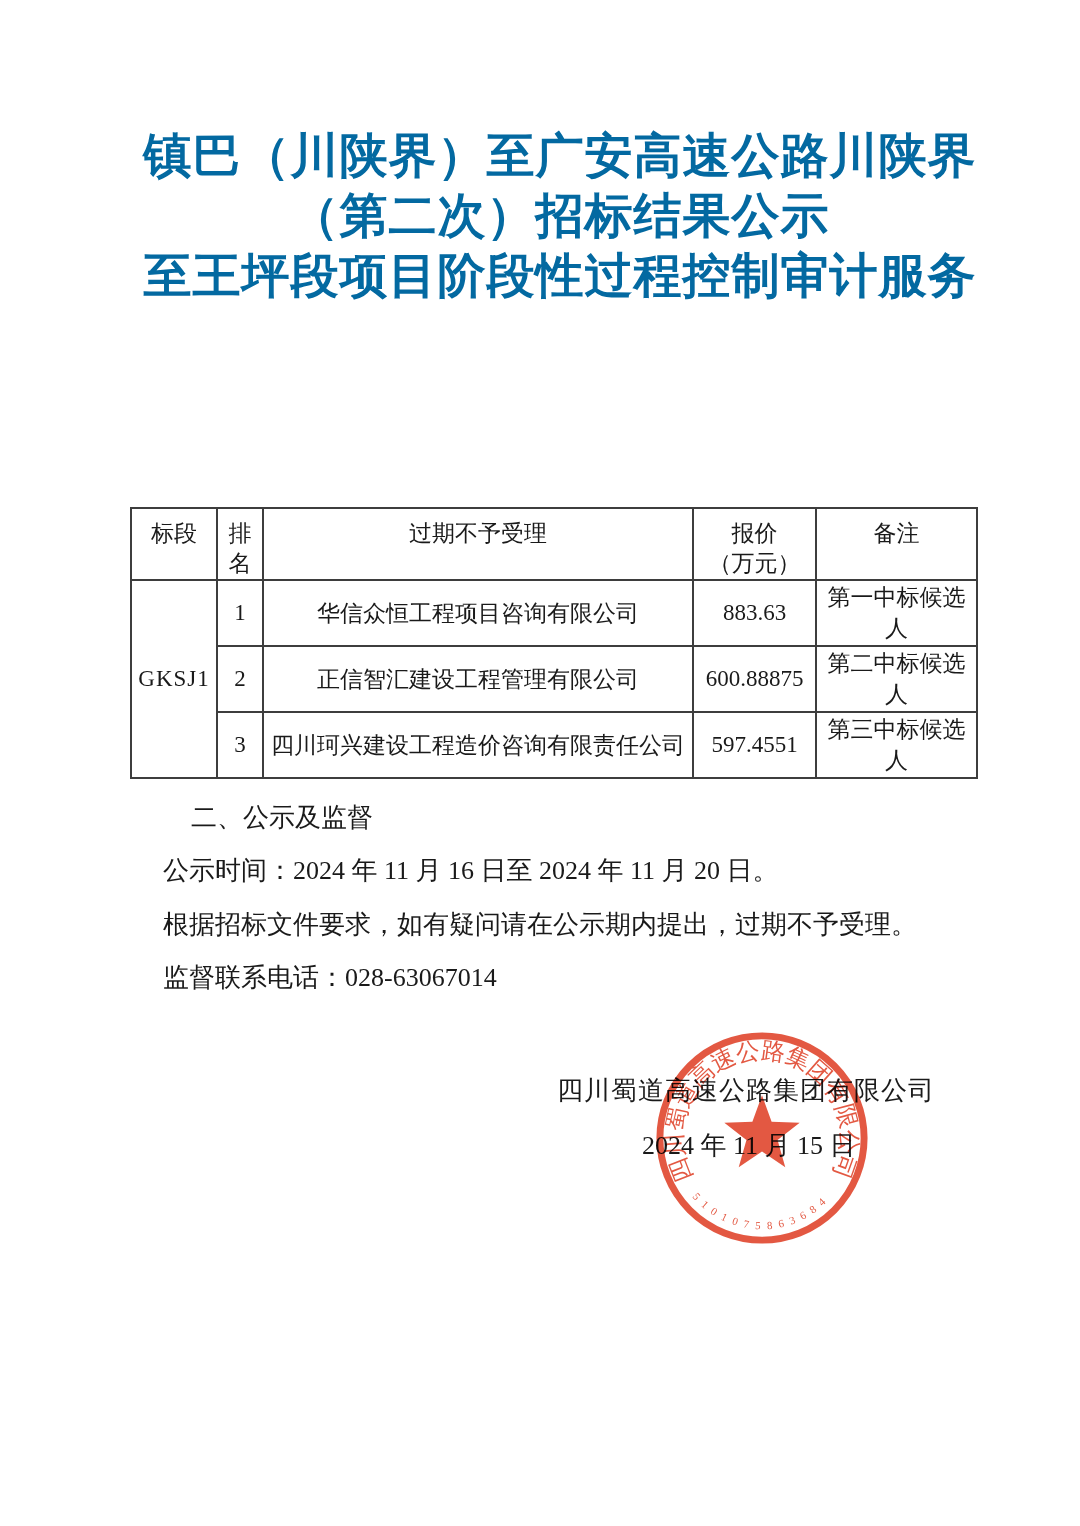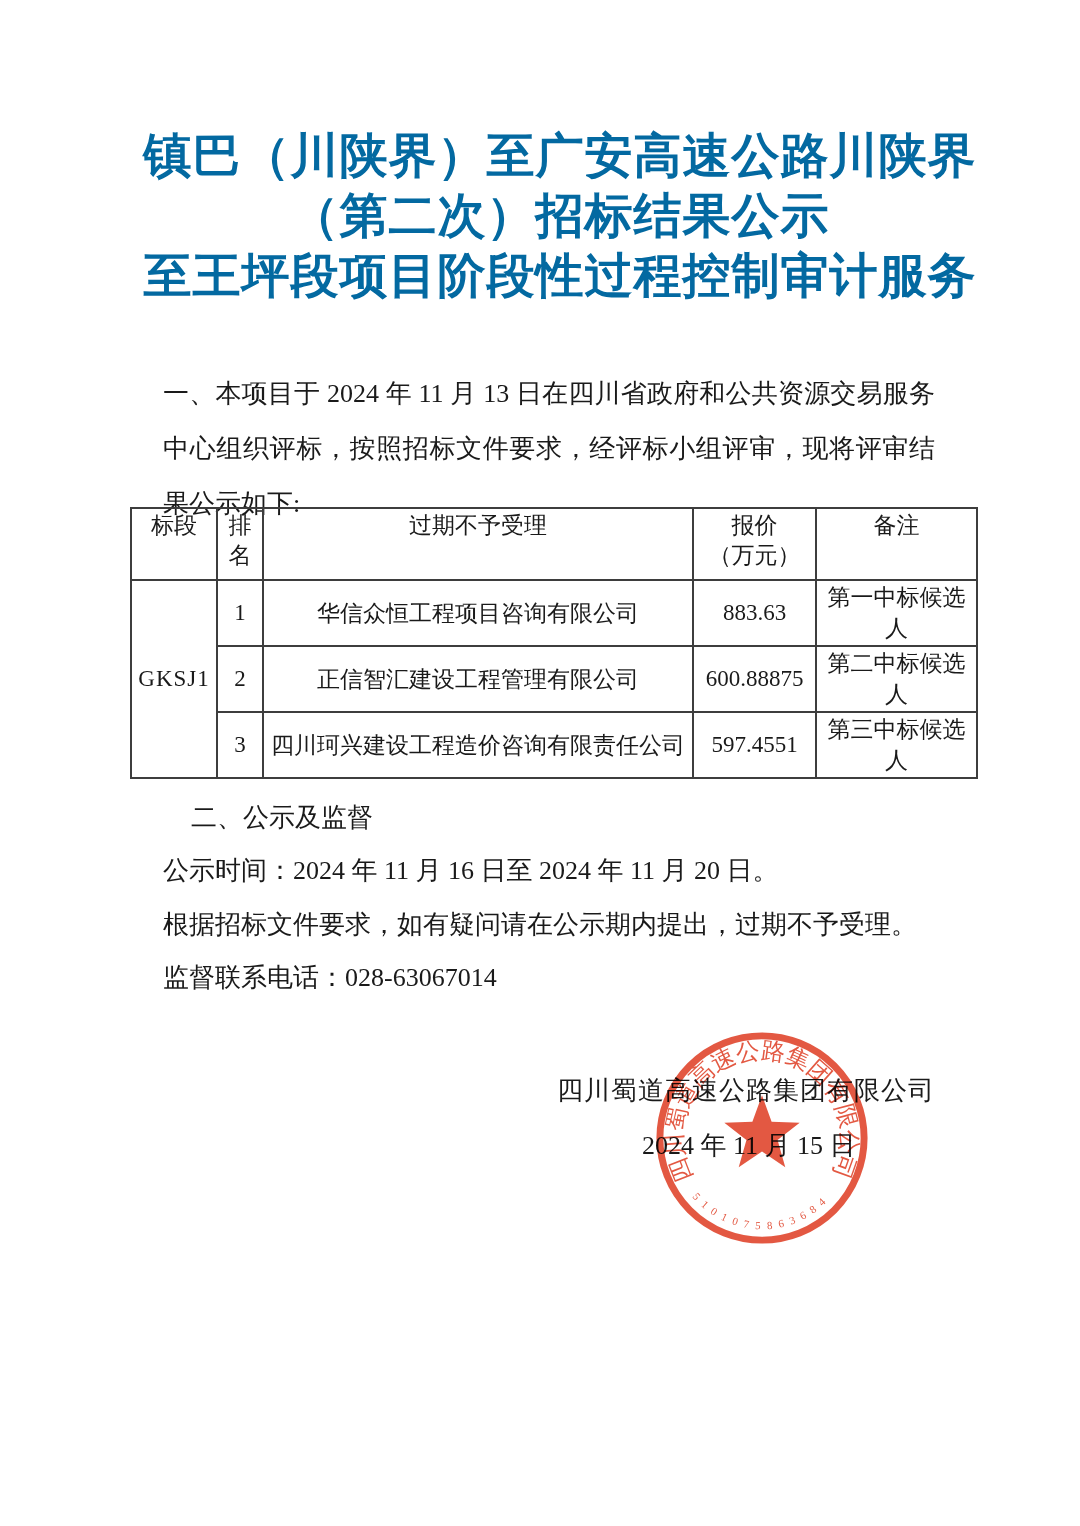--- a/index.html
+++ b/index.html
@@ -55,21 +55,21 @@
     border: 2px solid #3d3d3d;
     text-align: center;
     padding: 0 2px;
     overflow: hidden;
   }
   .result-table thead tr { height: 72px; }
   .result-table tbody tr { height: 66px; }
   .result-table th {
     font-weight: normal;
     vertical-align: top;
-    padding-top: 2px;
+    padding-top: 10px;
     white-space: pre-line;
     line-height: 30px;
     text-align: center;
   }
   .col-section { width: 86px; }
   .col-rank    { width: 46px; }
   .col-cand    { width: 430px; }
   .col-price   { width: 123px; }
   .col-note    { width: 161px; }
   .cell-section { letter-spacing: 1px; }
@@ -125,21 +125,20 @@
 <body>
 
 <div class="page">
 
   <div class="doc-title">
     <div>镇巴（川陕界）至广安高速公路川陕界</div>
     <div>（第二次）招标结果公示</div>
     <div>至王坪段项目阶段性过程控制审计服务</div>
   </div>
 
-  <div class="intro">一、本项目于 2024 年 11 月 13 日在四川省政府和公共资源交易服务中心组织评标，按照招标文件要求，经评标小组评审，现将评审结果公示如下:</div>
 
   <table class="result-table">
     <colgroup>
       <col class="col-section">
         <col class="col-rank">
         <col class="col-cand">
         <col class="col-price">
         <col class="col-note">
     </colgroup>
     <thead>

